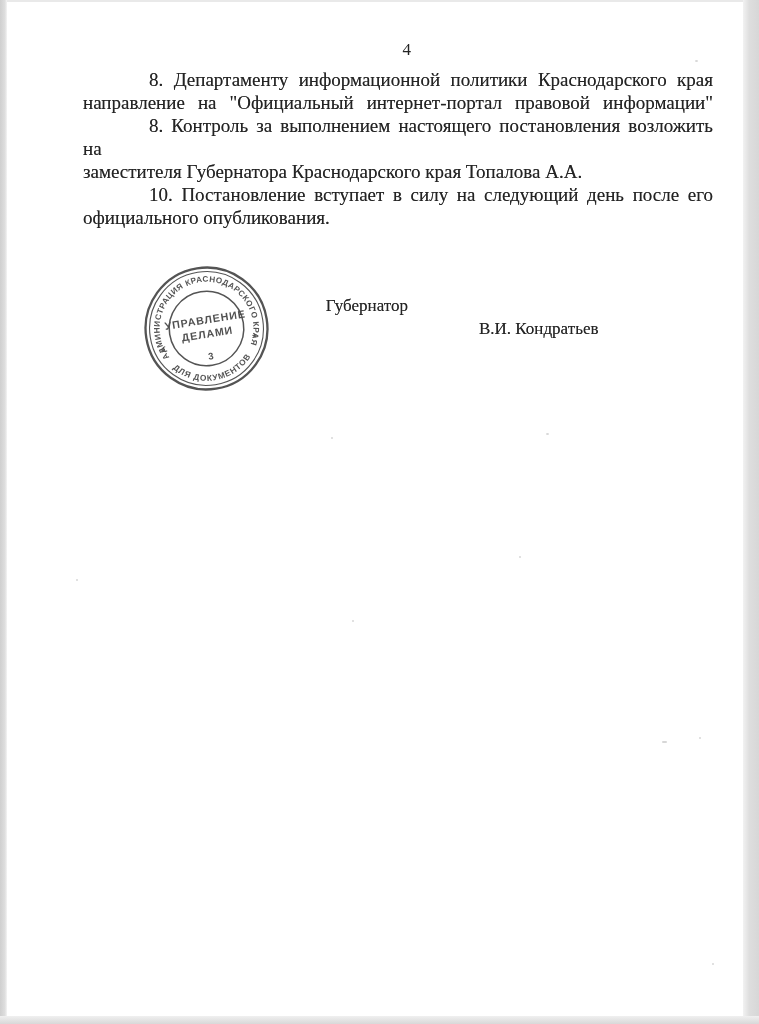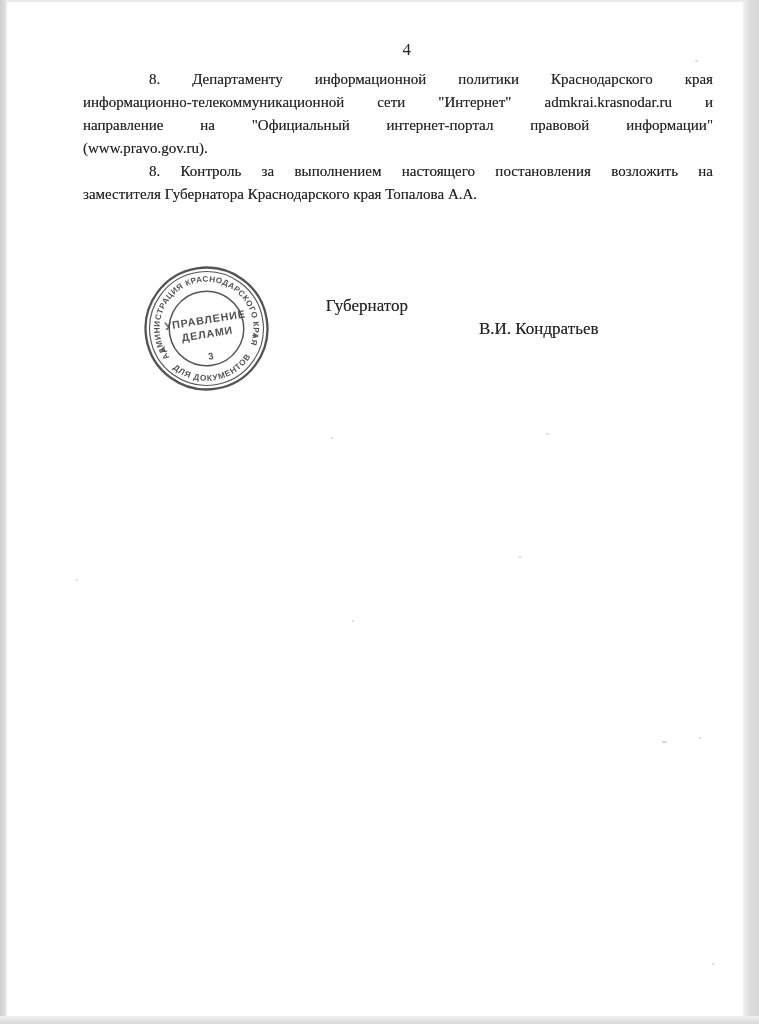--- a/index.html
+++ b/index.html
@@ -32,21 +32,21 @@
     box-sizing: border-box;
     font-size: 17px;
     line-height: 23px;
     letter-spacing: 0.3px;
   }
 
   .body-text {
     position: absolute;
     left: 83px; top: 68px;
     width: 630px;
-    font-size: 15px;
+    font-size: 19px;
     line-height: 23px;
     text-shadow: 0 0 0.5px rgba(30,30,30,0.55);
   }
   .line {
     text-align: justify;
     text-align-last: justify;
     white-space: normal;
   }
   .line.indent { text-indent: 66px; }
   .line.last   { text-align-last: left; }
@@ -117,27 +117,29 @@
   <div class="edge edge-top"></div>
   <div class="edge edge-left"></div>
   <div class="edge edge-right"></div>
   <div class="edge edge-bottom"></div>
 
   <div class="page-number">4</div>
 
   <div class="body-text">
     <div class="para">
       <div class="line indent">8. Департаменту информационной политики Краснодарского края</div>
-      <div class="line">информационно-телекоммуникационной сети "Интернет" admkrai.krasnodar.ru и</div>
       <div class="line">направление на "Официальный интернет-портал правовой информации"</div>
-      <div class="line last">(www.pravo.gov.ru).</div>
     </div>
     <div class="para">
       <div class="line indent">8. Контроль за выполнением настоящего постановления возложить на</div>
       <div class="line last">заместителя Губернатора Краснодарского края Топалова А.А.</div>
+    </div>
+    <div class="para">
+      <div class="line indent">10. Постановление вступает в силу на следующий день после его</div>
+      <div class="line last">официального опубликования.</div>
     </div>
   </div>
 
   <div class="signature">
     <div class="sig-post">
       <div>Губернатор</div>
     </div>
     <div class="sig-name">В.И. Кондратьев</div>
   </div>
 

